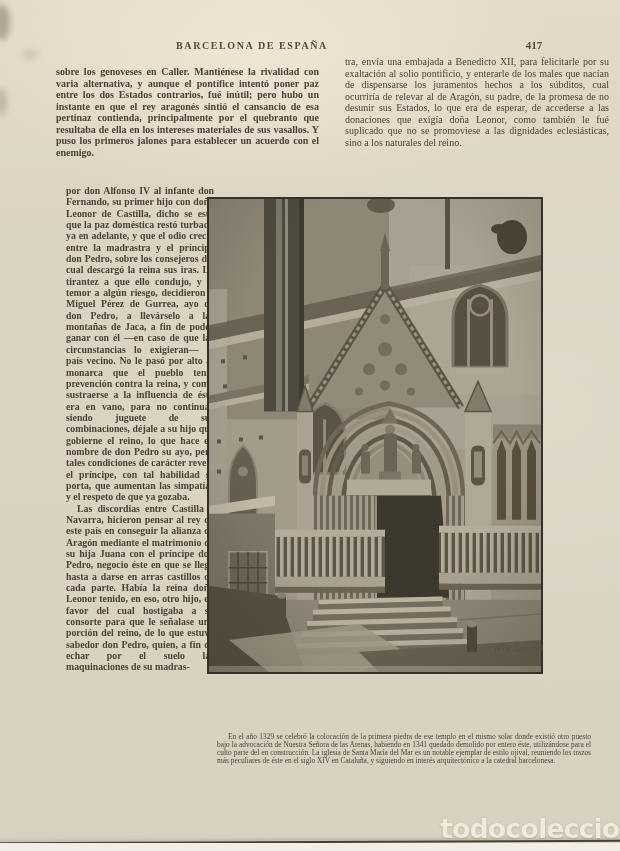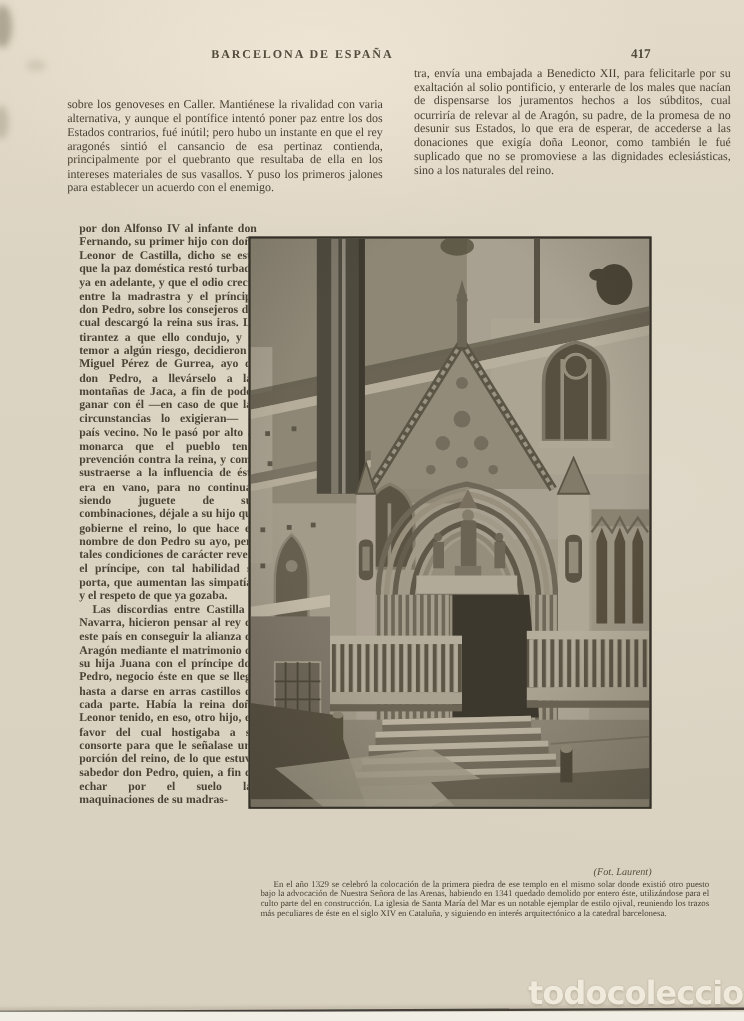--- a/index.html
+++ b/index.html
@@ -15,27 +15,27 @@
   .smudge{position:absolute;border-radius:50%;filter:blur(3px);}
   .s1{left:-6px;top:4px;width:16px;height:36px;background:#857a67;opacity:.55;}
   .s2{left:-5px;top:88px;width:12px;height:28px;background:#938874;opacity:.4;}
   .s3{left:22px;top:50px;width:16px;height:9px;background:#a99e8a;opacity:.35;}
   .htitle{left:157px;top:40px;width:190px;text-align:center;font-size:10px;font-weight:700;
           letter-spacing:1.6px;color:#524c3d;}
   .pagenum{left:512px;top:39px;width:44px;text-align:center;font-size:11px;font-weight:700;color:#524c3d;}
   .col{text-align:justify;overflow:hidden;}
   .col p{margin:0;}
   .col p.ind{text-indent:11px;}
-  .col-lt{left:56px;top:82px;width:263px;height:128px;font-size:10px;line-height:11.5px;}
+  .col-lt{left:56px;top:66px;width:263px;height:128px;font-size:10px;line-height:11.5px;font-weight:bold;}
   .col-rt{left:329px;top:56px;width:264px;height:128px;font-size:10px;line-height:11.5px;margin-left:16px;}
   .col-ln{left:66px;top:185px;width:148px;height:560px;font-size:9.8px;line-height:11.35px;font-weight:bold;}
   .photo{left:207px;top:197px;width:336px;height:477px;margin:0;box-sizing:border-box;
          border:2px solid #343128;background:#a39b8a;}
   .photo svg{display:block;width:100%;height:100%;}
-  .credit{left:398px;top:721px;width:145px;text-align:right;font-style:italic;font-size:8.5px;color:#55503f;}
+  .credit{left:398px;top:643px;width:145px;text-align:right;font-style:italic;font-size:8.5px;color:#55503f;}
   .cap-title{left:207px;top:695px;width:336px;text-align:center;font-size:8px;letter-spacing:1.8px;
              color:#4a4437;white-space:nowrap;}
   .cap-text{left:217px;top:707px;width:374px;font-size:7.4px;line-height:8px;text-align:justify;
             text-indent:11px;color:#4a4437;margin-top:26px;}
   .page-edge{left:-6px;top:841px;width:640px;height:2.4px;background:#45413a;
              transform:rotate(-0.25deg);box-shadow:0 -2px 3px rgba(120,110,90,.35);}
   .below-strip{left:0;top:843px;width:620px;height:8px;background:#f1eee5;}
   .watermark{left:440px;top:813px;width:190px;font-family:"DejaVu Sans", sans-serif;
              font-weight:700;font-size:27px;letter-spacing:-1px;color:#f2ecdf;opacity:.95;
              text-shadow:0 0 1px rgba(150,140,118,.8),0 1px 2px rgba(150,140,118,.35);}

